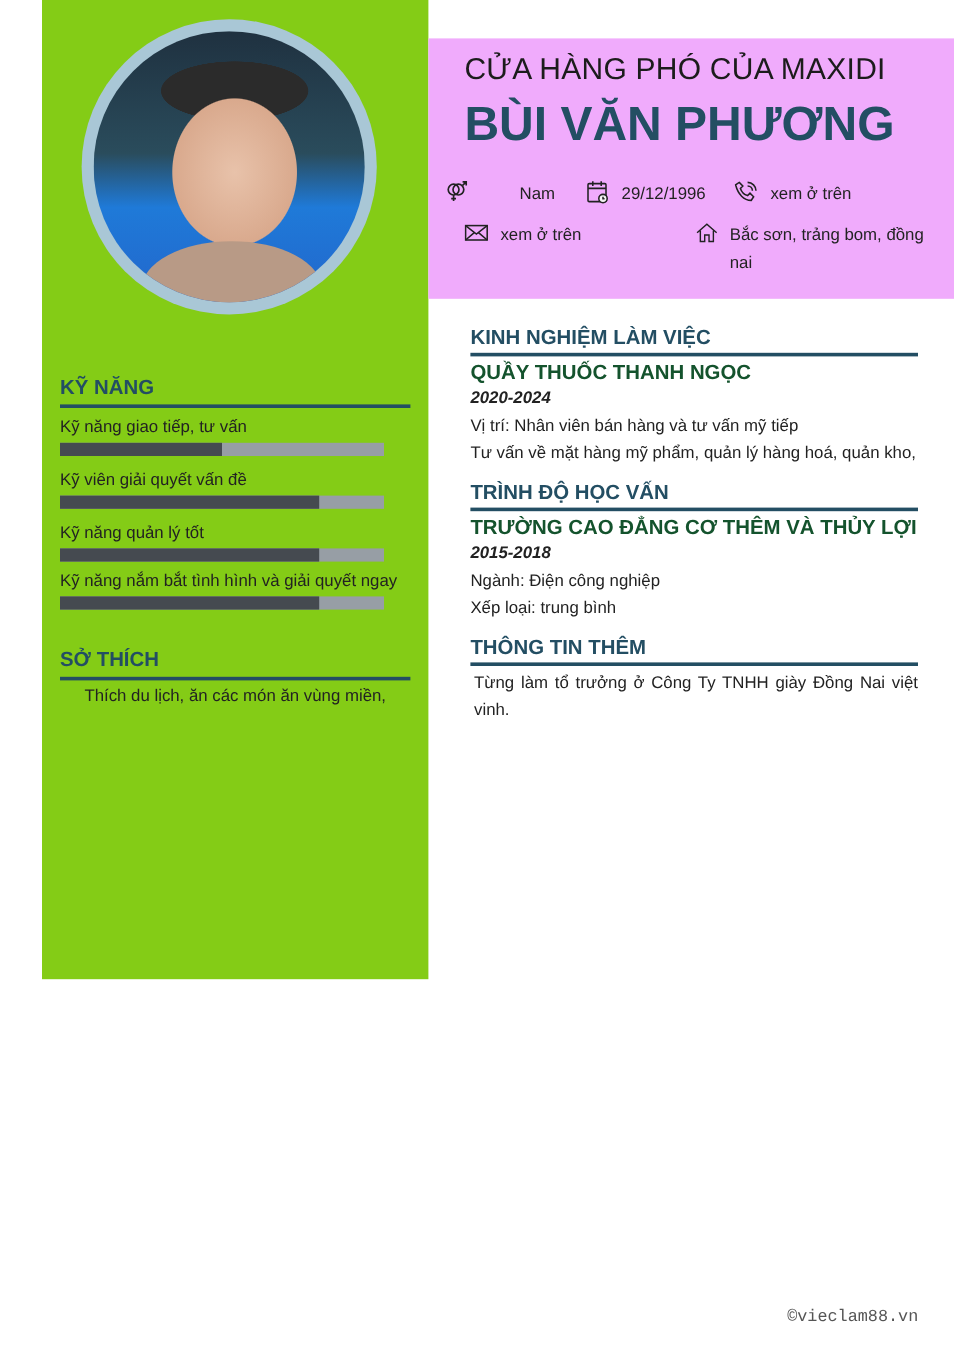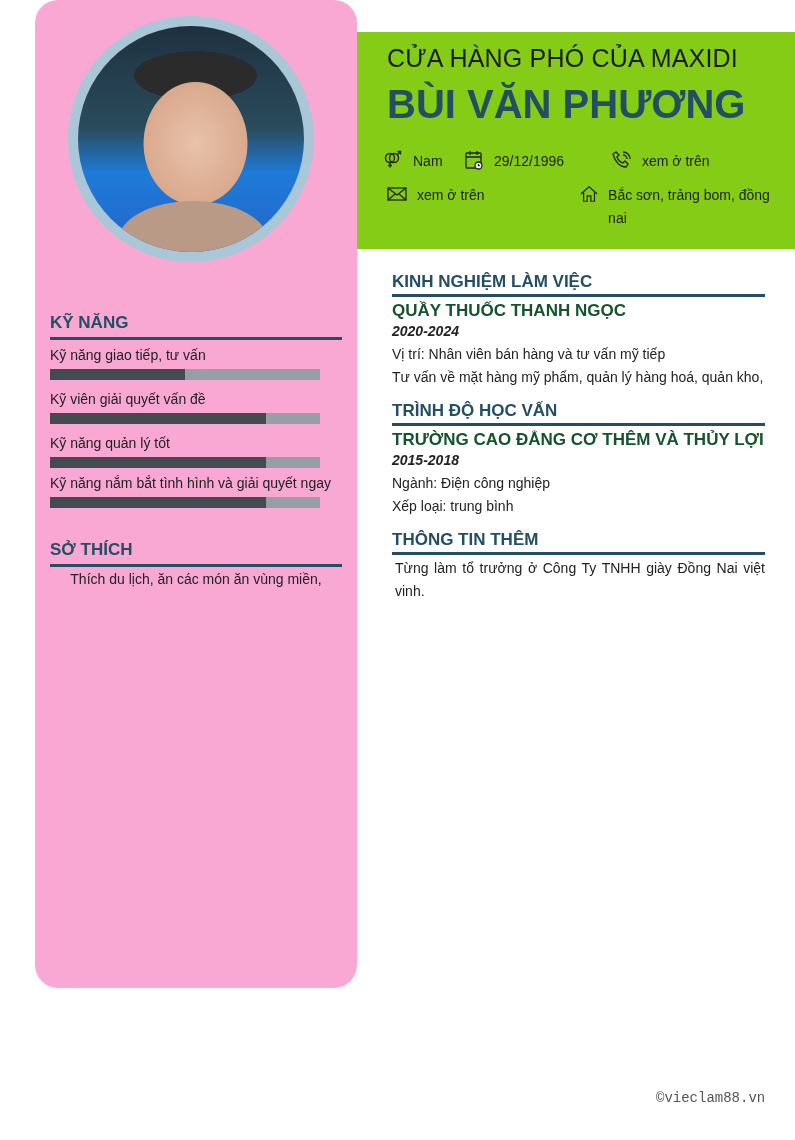--- a/index.html
+++ b/index.html
@@ -1,31 +1,31 @@
 <!DOCTYPE html>
 <html><head>
 <meta charset="utf-8">
 <style>
   html, body { margin:0; padding:0; }
   body { width:795px; height:1140px; position:relative; background:#ffffff; font-family:"Liberation Sans", sans-serif; color:#222; overflow:hidden; }
-  .sidebar { position:absolute; left:35px; top:0; width:322px; height:988px; background:#f9a8d4;border-radius:23px; }
+  .sidebar { position:absolute; left:35px; top:0; width:322px; height:816px; background:#84cc16; }
   .avatar-ring { position:absolute; left:33px; top:16px; width:246px; height:246px; border-radius:50%; background:#a9c7d6; }
   .avatar { position:absolute; left:10px; top:10px; width:226px; height:226px; border-radius:50%; overflow:hidden;
     background: radial-gradient(ellipse 38% 45% at 52% 52%, #e8c2aa 0%, #d9a98d 60%, rgba(0,0,0,0) 61%),
                 radial-gradient(ellipse 30% 12% at 52% 22%, #2b2b2b 0%, #2b2b2b 90%, rgba(0,0,0,0) 91%),
                 linear-gradient(180deg, #1f3140 0%, #2a4c5c 45%, #1f7ad8 65%, #2266cc 100%); }
   .avatar-shirt { position:absolute; left:40px; top:175px; width:150px; height:80px; border-radius:50% 50% 0 0; background:#b89a86; }
   .side-section { position:absolute; left:15px; width:292px; }
   .side-title { font-size:17px; font-weight:bold; color:#234e63; padding-bottom:4px; border-bottom:3px solid #234e63; }
   .skill { margin-top:7px; }
   .skill-label { font-size:14px; color:#222; line-height:16px; }
   .skill-bar { margin-top:6px; width:270px; height:11px; background:#979ea5; position:relative; }
   .skill-fill { position:absolute; left:0; top:0; height:11px; background:#454a50; }
   .hobby-text { font-size:14px; color:#222; margin-top:4px;text-align:center; }
-  .header { position:absolute; left:357px; top:32px; width:438px; height:217px; background:#84cc16; }
+  .header { position:absolute; left:357px; top:32px; width:438px; height:217px; background:#f0abfc; }
   .job-title { position:absolute; left:30px; top:12px; font-size:25px; color:#1c1c1c; letter-spacing:0.2px; }
   .name { position:absolute; left:30px; top:50px; font-size:40px; font-weight:bold; color:#234e63; }
   .info { position:absolute; font-size:14px; color:#222; display:flex; align-items:flex-start; }
   .info .ico { width:20px; height:20px; margin-right:10px; display:inline-block; }
   .info .txt { line-height:23px; }
   .main { position:absolute; left:392px; width:373px; }
   .main-title { font-size:17px; font-weight:bold; color:#234e63; padding-bottom:2px; border-bottom:3px solid #234e63; }
   .entry-title { font-size:17px; font-weight:bold; color:#14532d; margin-top:5px; line-height:18px; }
   .entry-date { font-size:14px; font-style:italic; font-weight:bold; color:#222; line-height:23px; }
   .entry-line { font-size:14px; color:#222; line-height:23px; }
@@ -73,29 +73,29 @@
   <div class="side-section" style="top:540px;">
     <div class="side-title">SỞ THÍCH</div>
     <div class="hobby-text">Thích du lịch, ăn các món ăn vùng miền,</div>
   </div>
 </div>
 
 <div class="header">
   <div class="job-title">CỬA HÀNG PHÓ CỦA MAXIDI</div>
   <div class="name">BÙI VĂN PHƯƠNG</div>
 
-  <div class="info" style="left:26px; top:118px;">
+  <div class="info" style="left:14px; top:118px;gap:32px;">
     <svg class="ico" viewBox="0 0 20 20" fill="none" stroke="#222" stroke-width="1.4">
         <circle cx="7" cy="8" r="4.5"></circle>
         <circle cx="11" cy="8" r="4.5"></circle>
         <path d="M7 12.5v5M5 15.5h4M14.5 4.5l3-3M14.5 1.5h3v3"></path>
       </svg>
     <span class="txt">Nam</span>
   </div>
-  <div class="info" style="left:107px; top:118px;text-align:center;">
+  <div class="info" style="left:131px; top:118px;text-align:center;">
     <svg class="ico" viewBox="0 0 20 20" fill="none" stroke="#222" stroke-width="1.3">
         <rect x="2" y="3" width="15" height="15" rx="1"></rect>
         <path d="M2 7h15M6 1v4M13 1v4"></path>
         <circle cx="14.5" cy="15.5" r="3.5" fill="#f3f3f3"></circle>
         <path d="M14.5 14v1.7h1.3"></path>
       </svg>
     <span class="txt">29/12/1996</span>
   </div>
   <div class="info" style="left:255px; top:118px;">
     <svg class="ico" viewBox="0 0 20 20" fill="none" stroke="#222" stroke-width="1.3">

